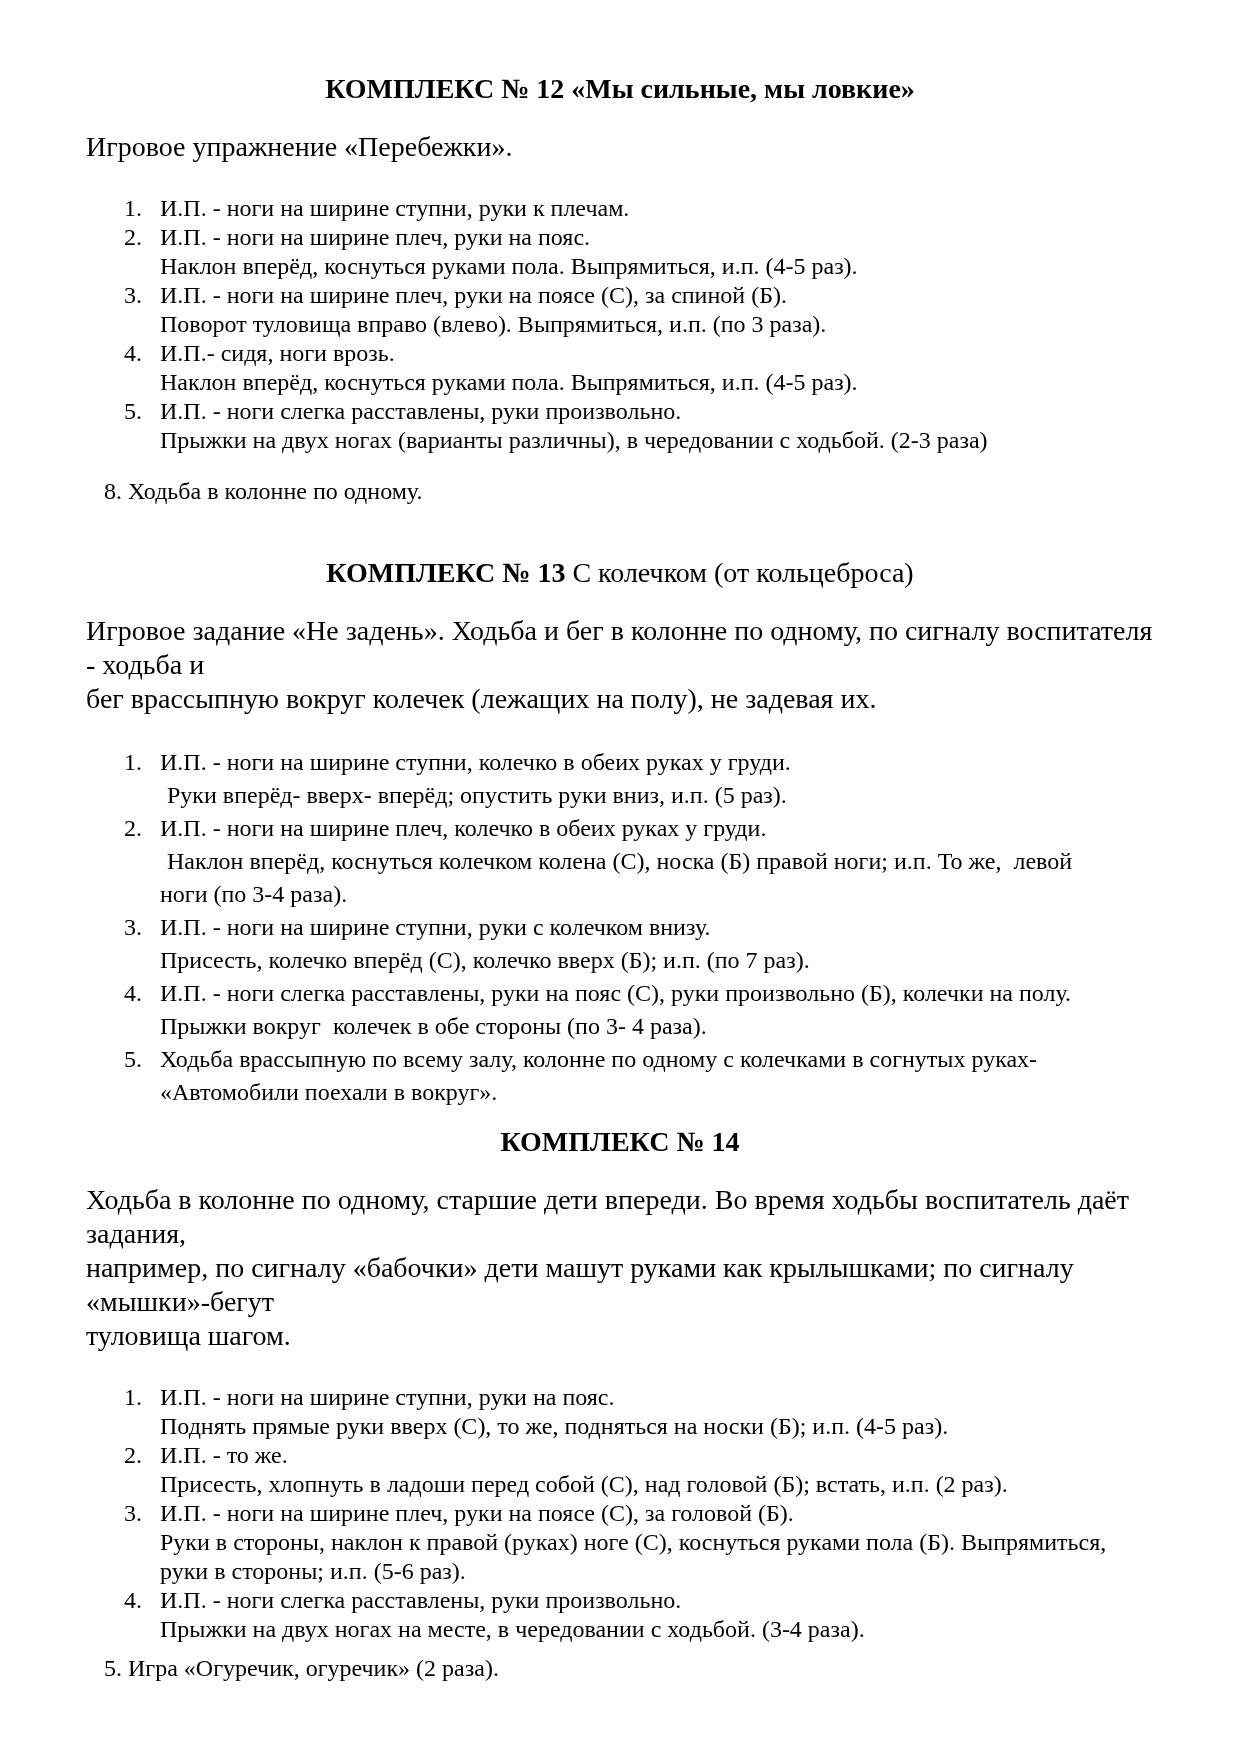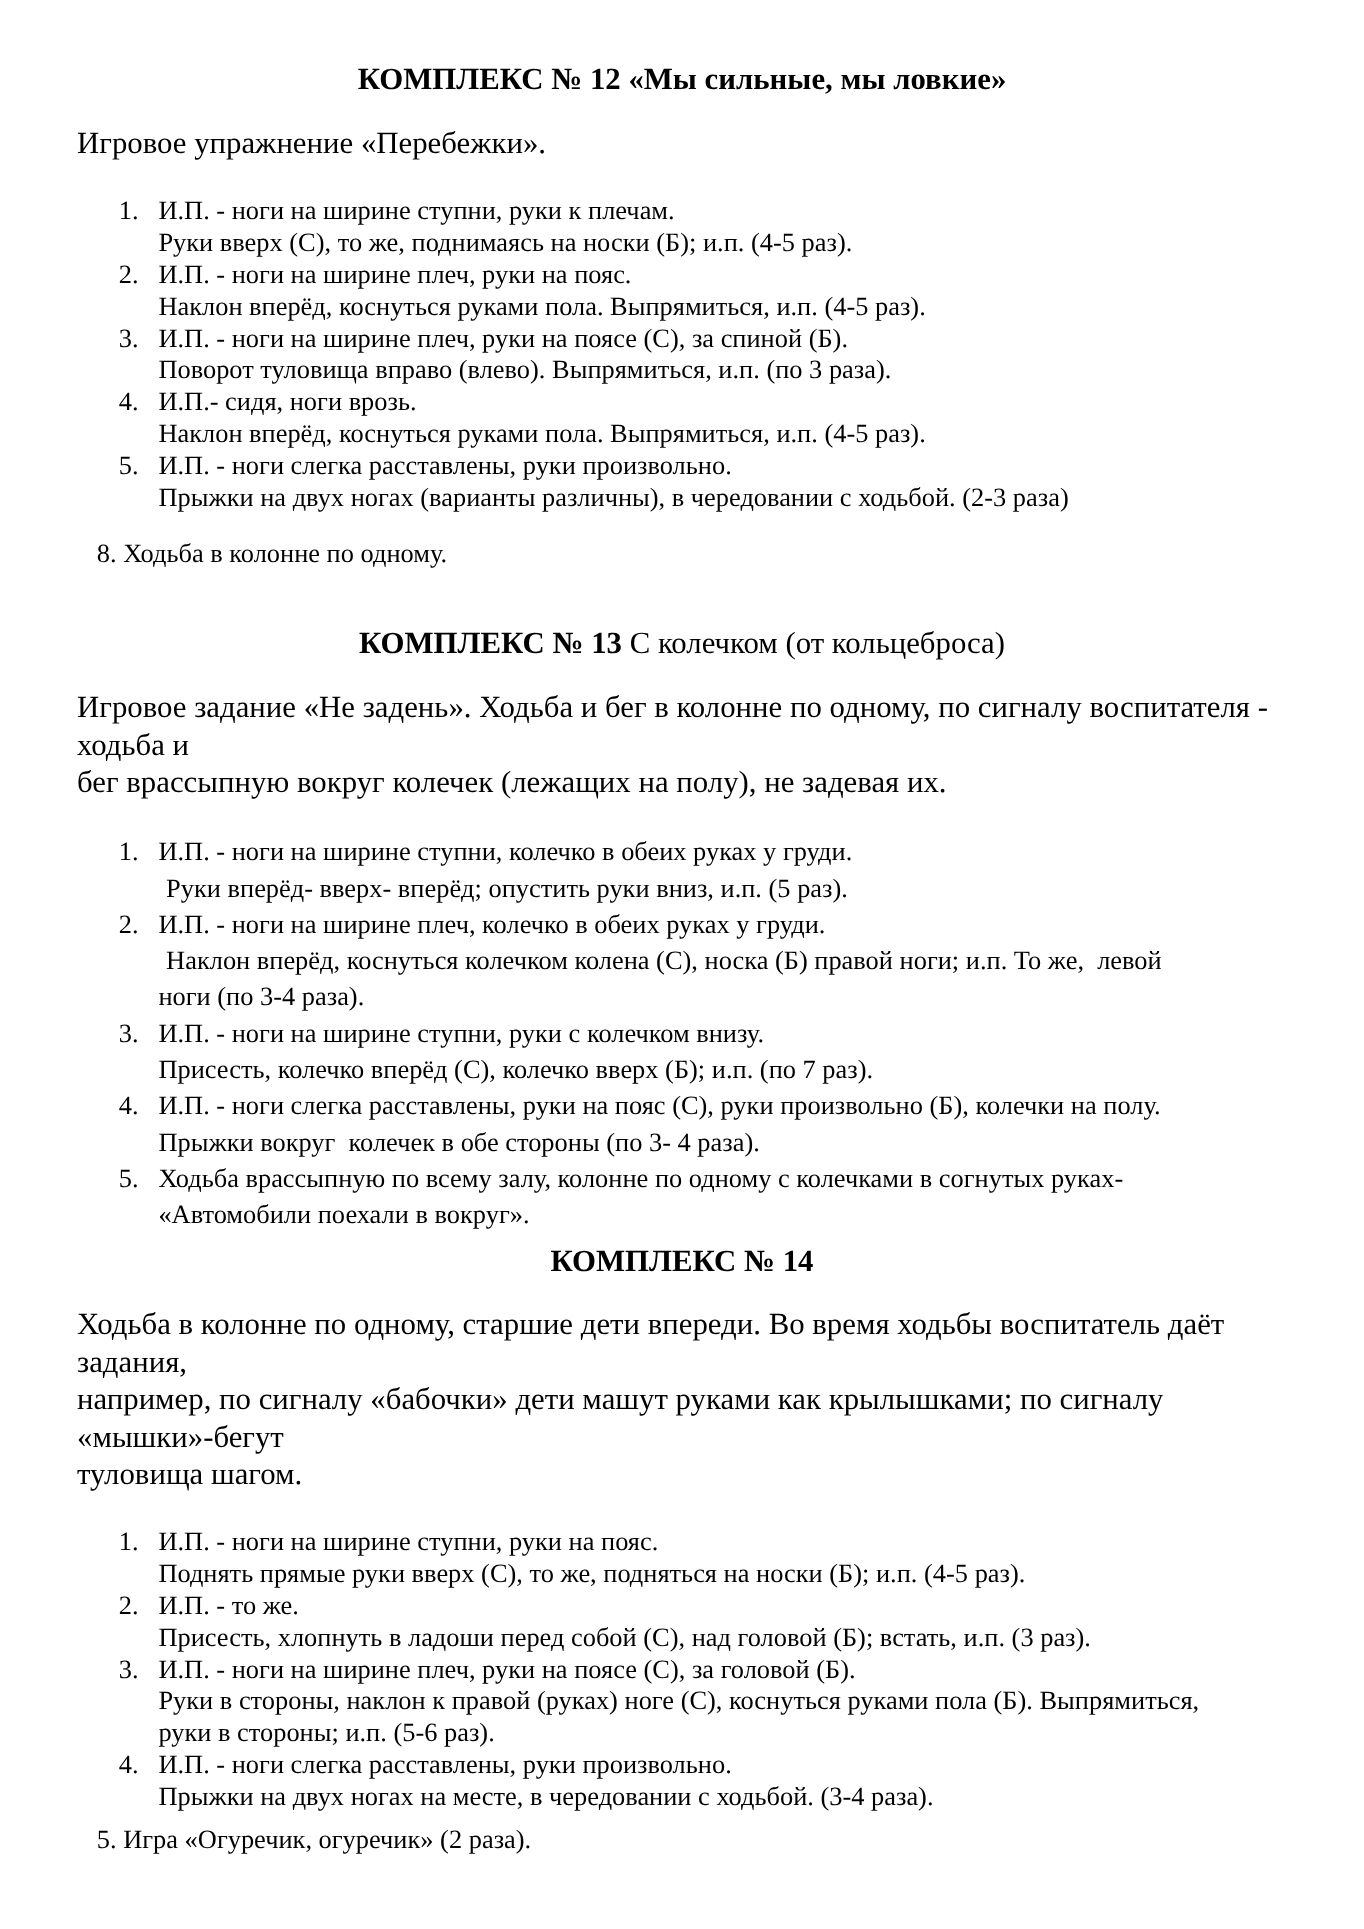--- a/index.html
+++ b/index.html
@@ -10,21 +10,21 @@
     color: #000000;
     font-family: "Liberation Serif", "DejaVu Serif", serif;
     overflow: hidden;
   }
   .page {
     box-sizing: border-box;
     width: 1240px;
     height: 1754px;
     padding: 56px 70px 0 70px;
   }
-  .section { margin: 0; }
+  .section { margin: 16px; }
   .title {
     margin: 0;
     font-size: 28px;
     line-height: 34px;
     font-weight: normal;
     text-align: center;
     white-space: pre-wrap;
   }
   .title .bold { font-weight: bold; }
   .para {
@@ -69,21 +69,20 @@
 
     <p class="para">
       <span class="pline">Игровое упражнение «Перебежки».</span>
     </p>
 
     <div class="olist">
       <div class="oitem">
         <div class="num">1.</div>
         <div class="itext">
           <div class="iline">И.П. - ноги на ширине ступни, руки к плечам.</div>
-          <div class="iline">Руки вверх (С), то же, поднимаясь на носки (Б); и.п. (4-5 раз).</div>
         </div>
       </div>
       <div class="oitem">
         <div class="num">2.</div>
         <div class="itext">
           <div class="iline">И.П. - ноги на ширине плеч, руки на пояс.</div>
           <div class="iline">Наклон вперёд, коснуться руками пола. Выпрямиться, и.п. (4-5 раз).</div>
         </div>
       </div>
       <div class="oitem">
@@ -174,21 +173,21 @@
         <div class="num">1.</div>
         <div class="itext">
           <div class="iline">И.П. - ноги на ширине ступни, руки на пояс.</div>
           <div class="iline">Поднять прямые руки вверх (С), то же, подняться на носки (Б); и.п. (4-5 раз).</div>
         </div>
       </div>
       <div class="oitem">
         <div class="num">2.</div>
         <div class="itext">
           <div class="iline">И.П. - то же.</div>
-          <div class="iline">Присесть, хлопнуть в ладоши перед собой (С), над головой (Б); встать, и.п. (3 раз).</div>
+          <div class="iline">Присесть, хлопнуть в ладоши перед собой (С), над головой (Б); встать, и.п. (2 раз).</div>
         </div>
       </div>
       <div class="oitem">
         <div class="num">3.</div>
         <div class="itext">
           <div class="iline">И.П. - ноги на ширине плеч, руки на поясе (С), за головой (Б).</div>
           <div class="iline">Руки в стороны, наклон к правой (руках) ноге (С), коснуться руками пола (Б). Выпрямиться,</div>
           <div class="iline">руки в стороны; и.п. (5-6 раз).</div>
         </div>
       </div>

